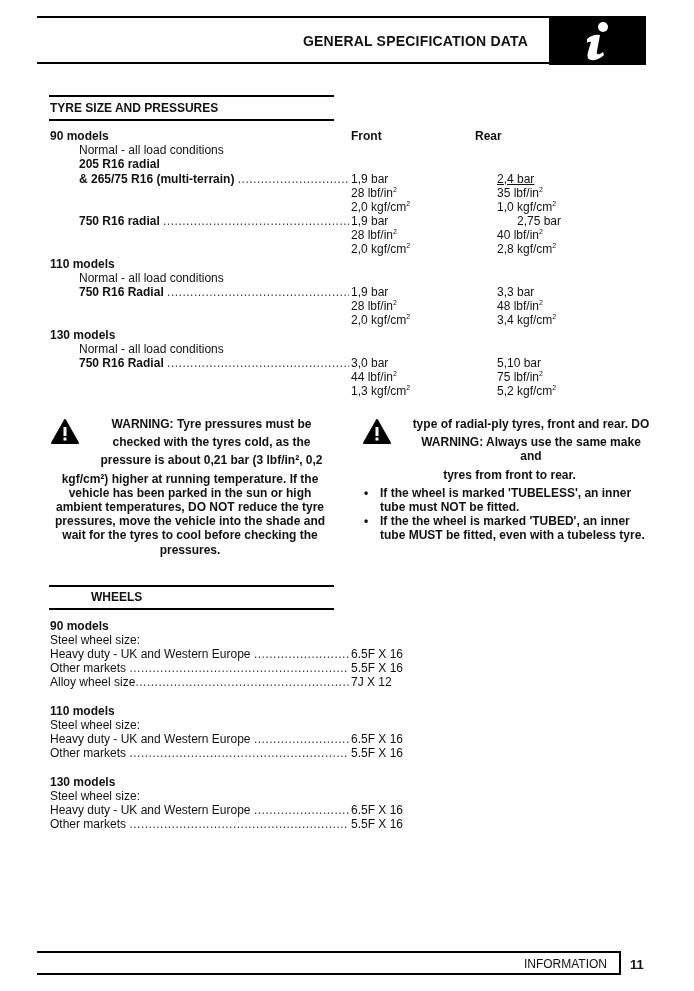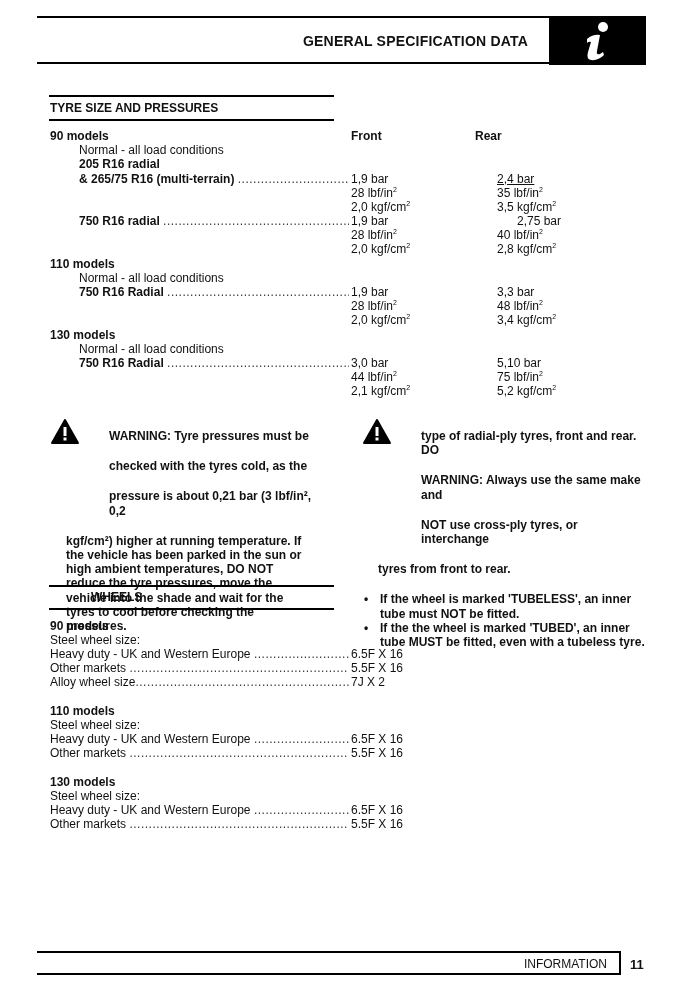--- a/index.html
+++ b/index.html
@@ -10,21 +10,21 @@
     .info-box { position: absolute; left: 549px; top: 16px; width: 97px; height: 49px; background: #000; }
     .info-box svg { position: absolute; left: 30px; top: 4px; }
     .sec-rule { position: absolute; left: 49px; width: 285px; height: 2px; background: #000; }
     .sec-title { position: absolute; left: 50px; font-weight: bold; font-size: 12px; }
     .line { position: absolute; font-size: 12px; line-height: 14px; white-space: nowrap; }
     .b { font-weight: bold; }
     .lead { position: absolute; white-space: nowrap; overflow: hidden; font-size: 12px; line-height: 14px; }
     .lead .dots { color: #333; letter-spacing: 0.5px; }
     sup { font-size: 7px; vertical-align: 5px; line-height: 0; }
     .warn { position: absolute; font-size: 12px; line-height: 14.2px; font-weight: bold; }
-    .warn p { margin: 16px; }
+    .warn p { margin: 4px; text-align: center; }
     .warn .indent { padding-left: 43px; }
     .warn ul { margin: 0; padding: 0; list-style: none; }
     .warn li { position: relative; padding-left: 18px; }
     .warn li::before { content: "•"; position: absolute; left: 2px; top: 0; }
     .warn-icon { position: absolute; }
     .footer-box { position: absolute; left: 37px; top: 951px; width: 584px; height: 24px;
       border-top: 2px solid #000; border-bottom: 2px solid #000; border-right: 2px solid #000; box-sizing: border-box; }
     .footer-label { position: absolute; right: 12px; top: 4px; font-size: 12px; }
     .page-num { position: absolute; left: 630px; top: 957px; font-weight: bold; font-size: 13px; }
   </style>
@@ -53,21 +53,21 @@
 <div class="line b" style="left:79px; top:157px;">205 R16 radial</div>
 <div class="lead" style="left:79px; top:172px; width:270px;">
   <span class="b">&amp; 265/75 R16 (multi-terrain)</span>
   <span class="dots">........................................................................................................................</span>
 </div>
 <div class="line" style="left:351px; top:172px;">1,9 bar</div>
 <div class="line" style="left:351px; top:186px;"><span>28 lbf/in</span><sup>2</sup></div>
 <div class="line" style="left:351px; top:200px;"><span>2,0 kgf/cm</span><sup>2</sup></div>
 <div class="line" style="left:497px; top:172px;text-decoration:underline;">2,4 bar</div>
 <div class="line" style="left:497px; top:186px;"><span>35 lbf/in</span><sup>2</sup></div>
-<div class="line" style="left:497px; top:200px;"><span>3,5 kgf/cm</span><sup>2</sup></div>
+<div class="line" style="left:497px; top:200px;"><span>1,0 kgf/cm</span><sup>2</sup></div>
 
 <div class="lead" style="left:79px; top:214px; width:270px;">
   <span class="b">750 R16 radial</span>
   <span class="dots">........................................................................................................................</span>
 </div>
 <div class="line" style="left:351px; top:214px;">1,9 bar</div>
 <div class="line" style="left:351px; top:228px;"><span>28 lbf/in</span><sup>2</sup></div>
 <div class="line" style="left:351px; top:242px;"><span>2,0 kgf/cm</span><sup>2</sup></div>
 <div class="line" style="left:497px; top:214px;margin-left:20px;">2,75 bar</div>
 <div class="line" style="left:497px; top:228px;"><span>40 lbf/in</span><sup>2</sup></div>
@@ -87,21 +87,21 @@
 <div class="line" style="left:497px; top:313px;"><span>3,4 kgf/cm</span><sup>2</sup></div>
 
 <div class="line b" style="left:50px; top:328px;">130 models</div>
 <div class="line" style="left:79px; top:342px;">Normal - all load conditions</div>
 <div class="lead" style="left:79px; top:356px; width:270px;">
   <span class="b">750 R16 Radial</span>
   <span class="dots">........................................................................................................................</span>
 </div>
 <div class="line" style="left:351px; top:356px;">3,0 bar</div>
 <div class="line" style="left:351px; top:370px;"><span>44 lbf/in</span><sup>2</sup></div>
-<div class="line" style="left:351px; top:384px;"><span>2,1 kgf/cm</span><sup>2</sup></div>
+<div class="line" style="left:351px; top:384px;"><span>1,3 kgf/cm</span><sup>2</sup></div>
 <div class="line" style="left:497px; top:356px;">5,10 bar</div>
 <div class="line" style="left:497px; top:370px;"><span>75 lbf/in</span><sup>2</sup></div>
 <div class="line" style="left:497px; top:384px;"><span>5,2 kgf/cm</span><sup>2</sup></div>
 
 <svg class="warn-icon" style="left:51px; top:419px;" width="28" height="25" viewBox="0 0 28 25">
   <path d="M14 1 L27 24 L1 24 Z" fill="#000" stroke="#000" stroke-linejoin="round" stroke-width="2"></path>
   <rect x="12.5" y="8" width="3" height="9" fill="#fff"></rect>
   <rect x="12.5" y="18.5" width="3" height="3" fill="#fff"></rect>
 </svg>
 <div class="warn" style="left:50px; top:413px; width:280px;">
@@ -112,21 +112,20 @@
 </div>
 
 <svg class="warn-icon" style="left:363px; top:419px;" width="28" height="25" viewBox="0 0 28 25">
   <path d="M14 1 L27 24 L1 24 Z" fill="#000" stroke="#000" stroke-linejoin="round" stroke-width="2"></path>
   <rect x="12.5" y="8" width="3" height="9" fill="#fff"></rect>
   <rect x="12.5" y="18.5" width="3" height="3" fill="#fff"></rect>
 </svg>
 <div class="warn" style="left:362px; top:413px; width:295px;">
   <p class="indent">type of radial-ply tyres, front and rear. DO</p>
   <p class="indent">WARNING: Always use the same make and</p>
-  <p class="indent">NOT use cross-ply tyres, or interchange</p>
   <p>tyres from front to rear.</p>
   <ul>
     <li>If the wheel is marked 'TUBELESS', an inner tube must NOT be fitted.</li>
     <li>If the the wheel is marked 'TUBED', an inner tube MUST be fitted, even with a tubeless tyre.</li>
   </ul>
 </div>
 
 <div class="sec-rule" style="top:585px;"></div>
 <div class="sec-title" style="top:590px;margin-left:41px;">WHEELS</div>
 <div class="sec-rule" style="top:608px;"></div>
@@ -137,21 +136,21 @@
   <span>Heavy duty - UK and Western Europe</span> <span class="dots">........................................................................................................................</span>
 </div>
 <div class="line" style="left:351px; top:647px;">6.5F X 16</div>
 <div class="lead" style="left:50px; top:661px; width:299px;">
   <span>Other markets</span> <span class="dots">........................................................................................................................</span>
 </div>
 <div class="line" style="left:351px; top:661px;">5.5F X 16</div>
 <div class="lead" style="left:50px; top:675px; width:299px;">
   <span>Alloy wheel size</span><span class="dots">........................................................................................................................</span>
 </div>
-<div class="line" style="left:351px; top:675px;">7J X 2</div>
+<div class="line" style="left:351px; top:675px;">7J X 12</div>
 
 <div class="line b" style="left:50px; top:704px;">110 models</div>
 <div class="line" style="left:50px; top:718px;">Steel wheel size:</div>
 <div class="lead" style="left:50px; top:732px; width:299px;">
   <span>Heavy duty - UK and Western Europe</span> <span class="dots">........................................................................................................................</span>
 </div>
 <div class="line" style="left:351px; top:732px;">6.5F X 16</div>
 <div class="lead" style="left:50px; top:746px; width:299px;">
   <span>Other markets</span> <span class="dots">........................................................................................................................</span>
 </div>

